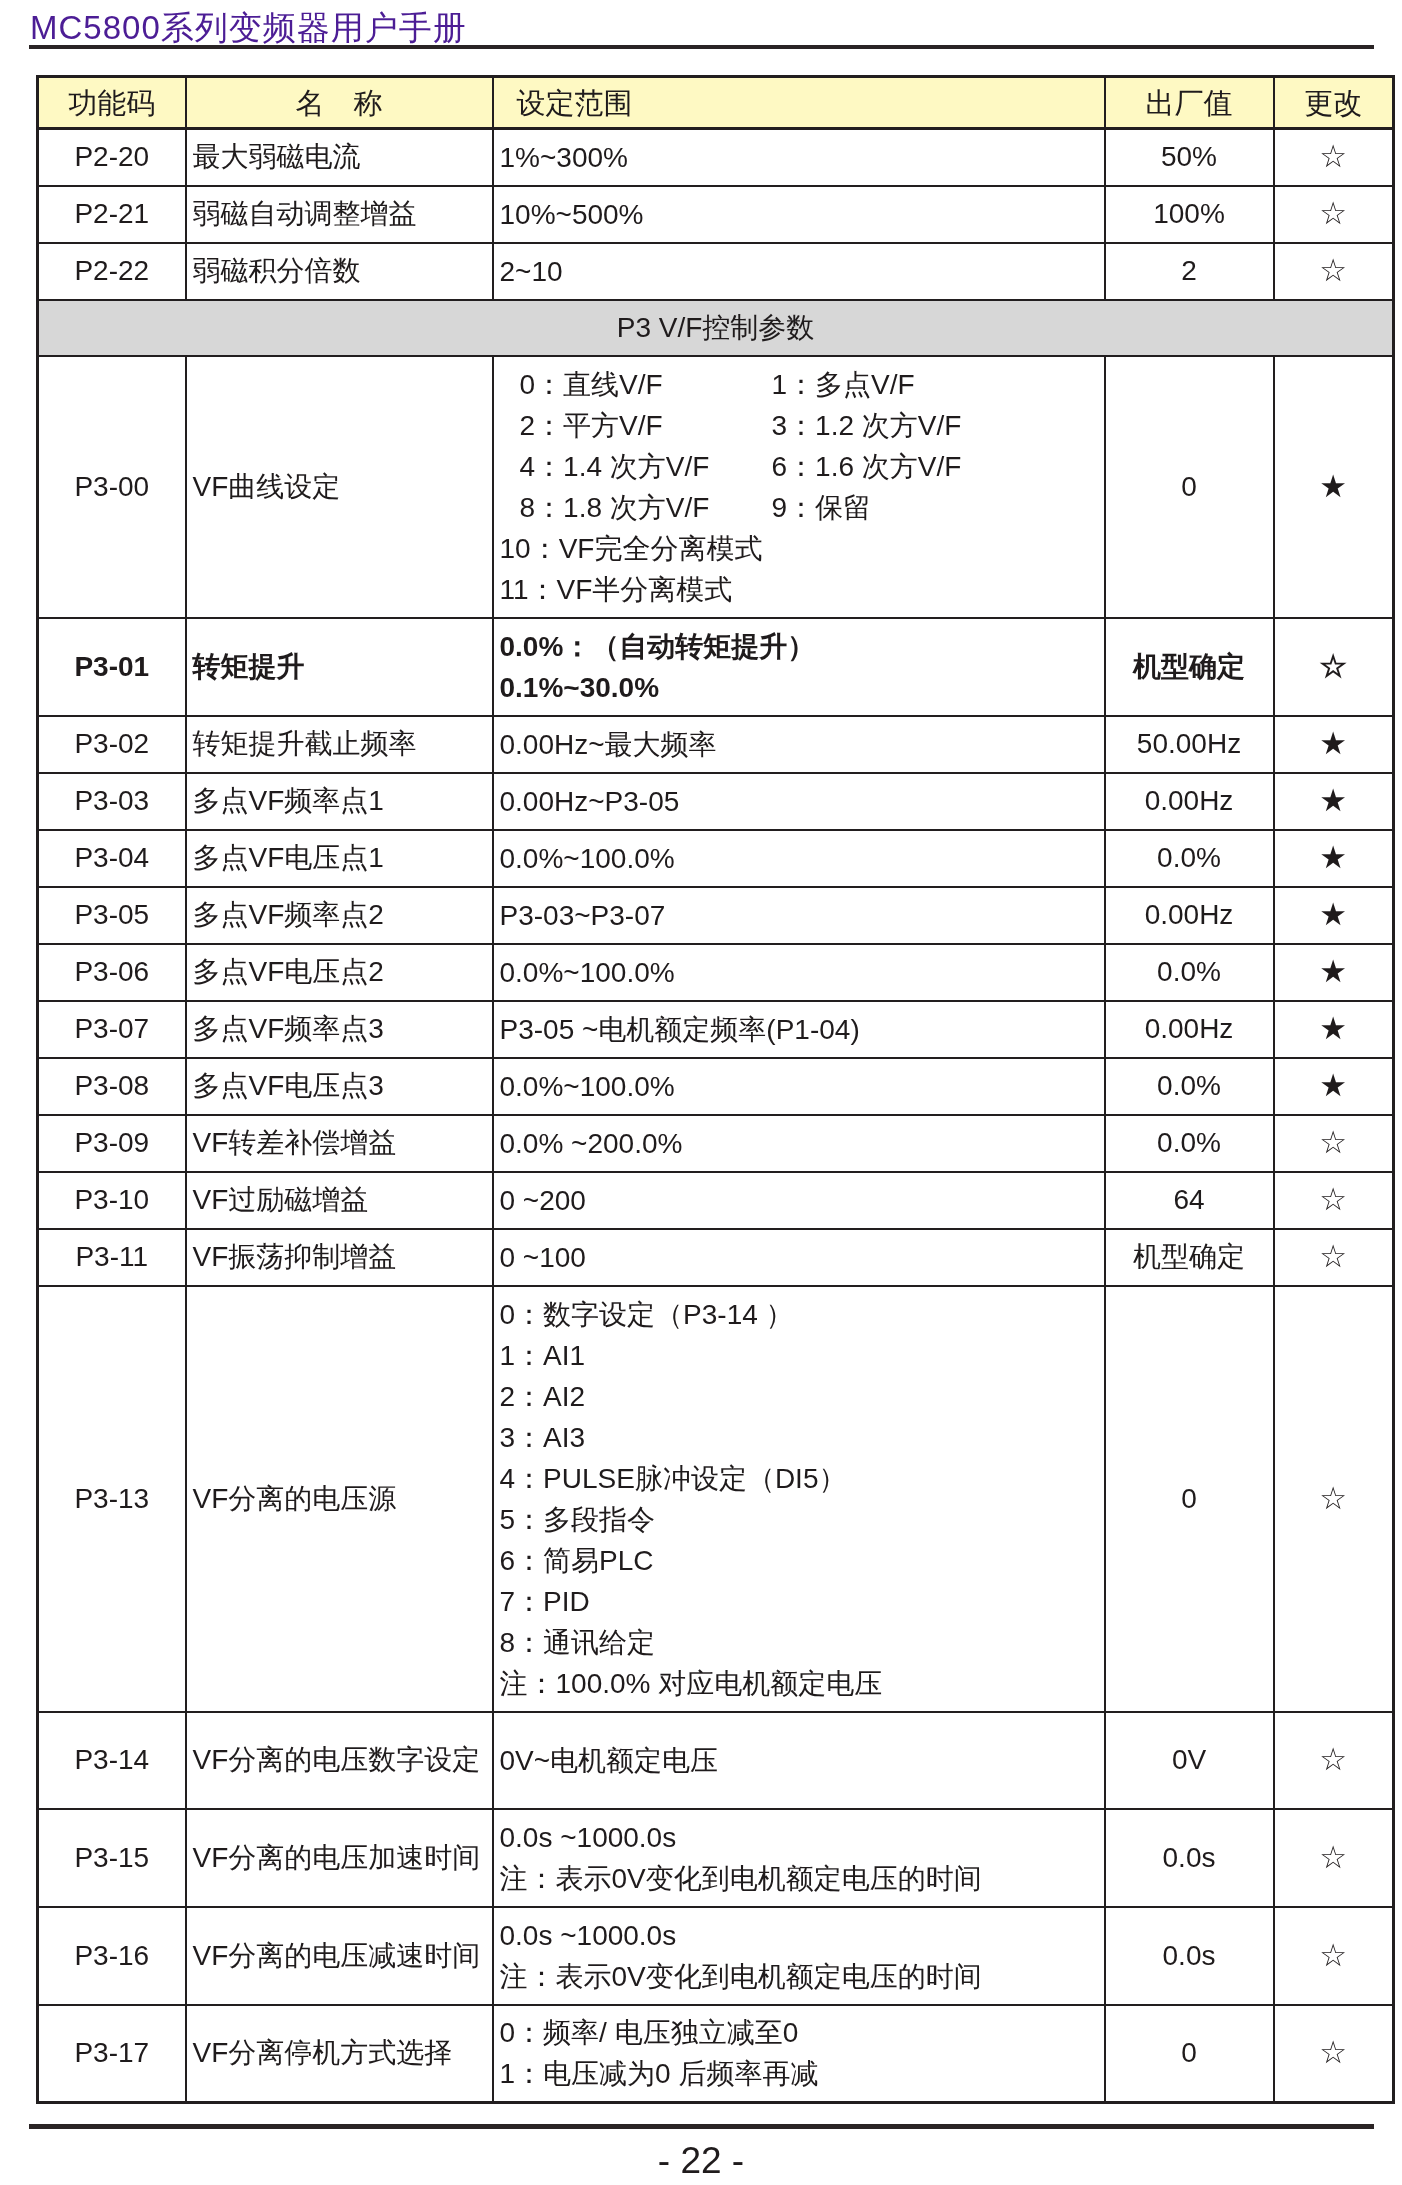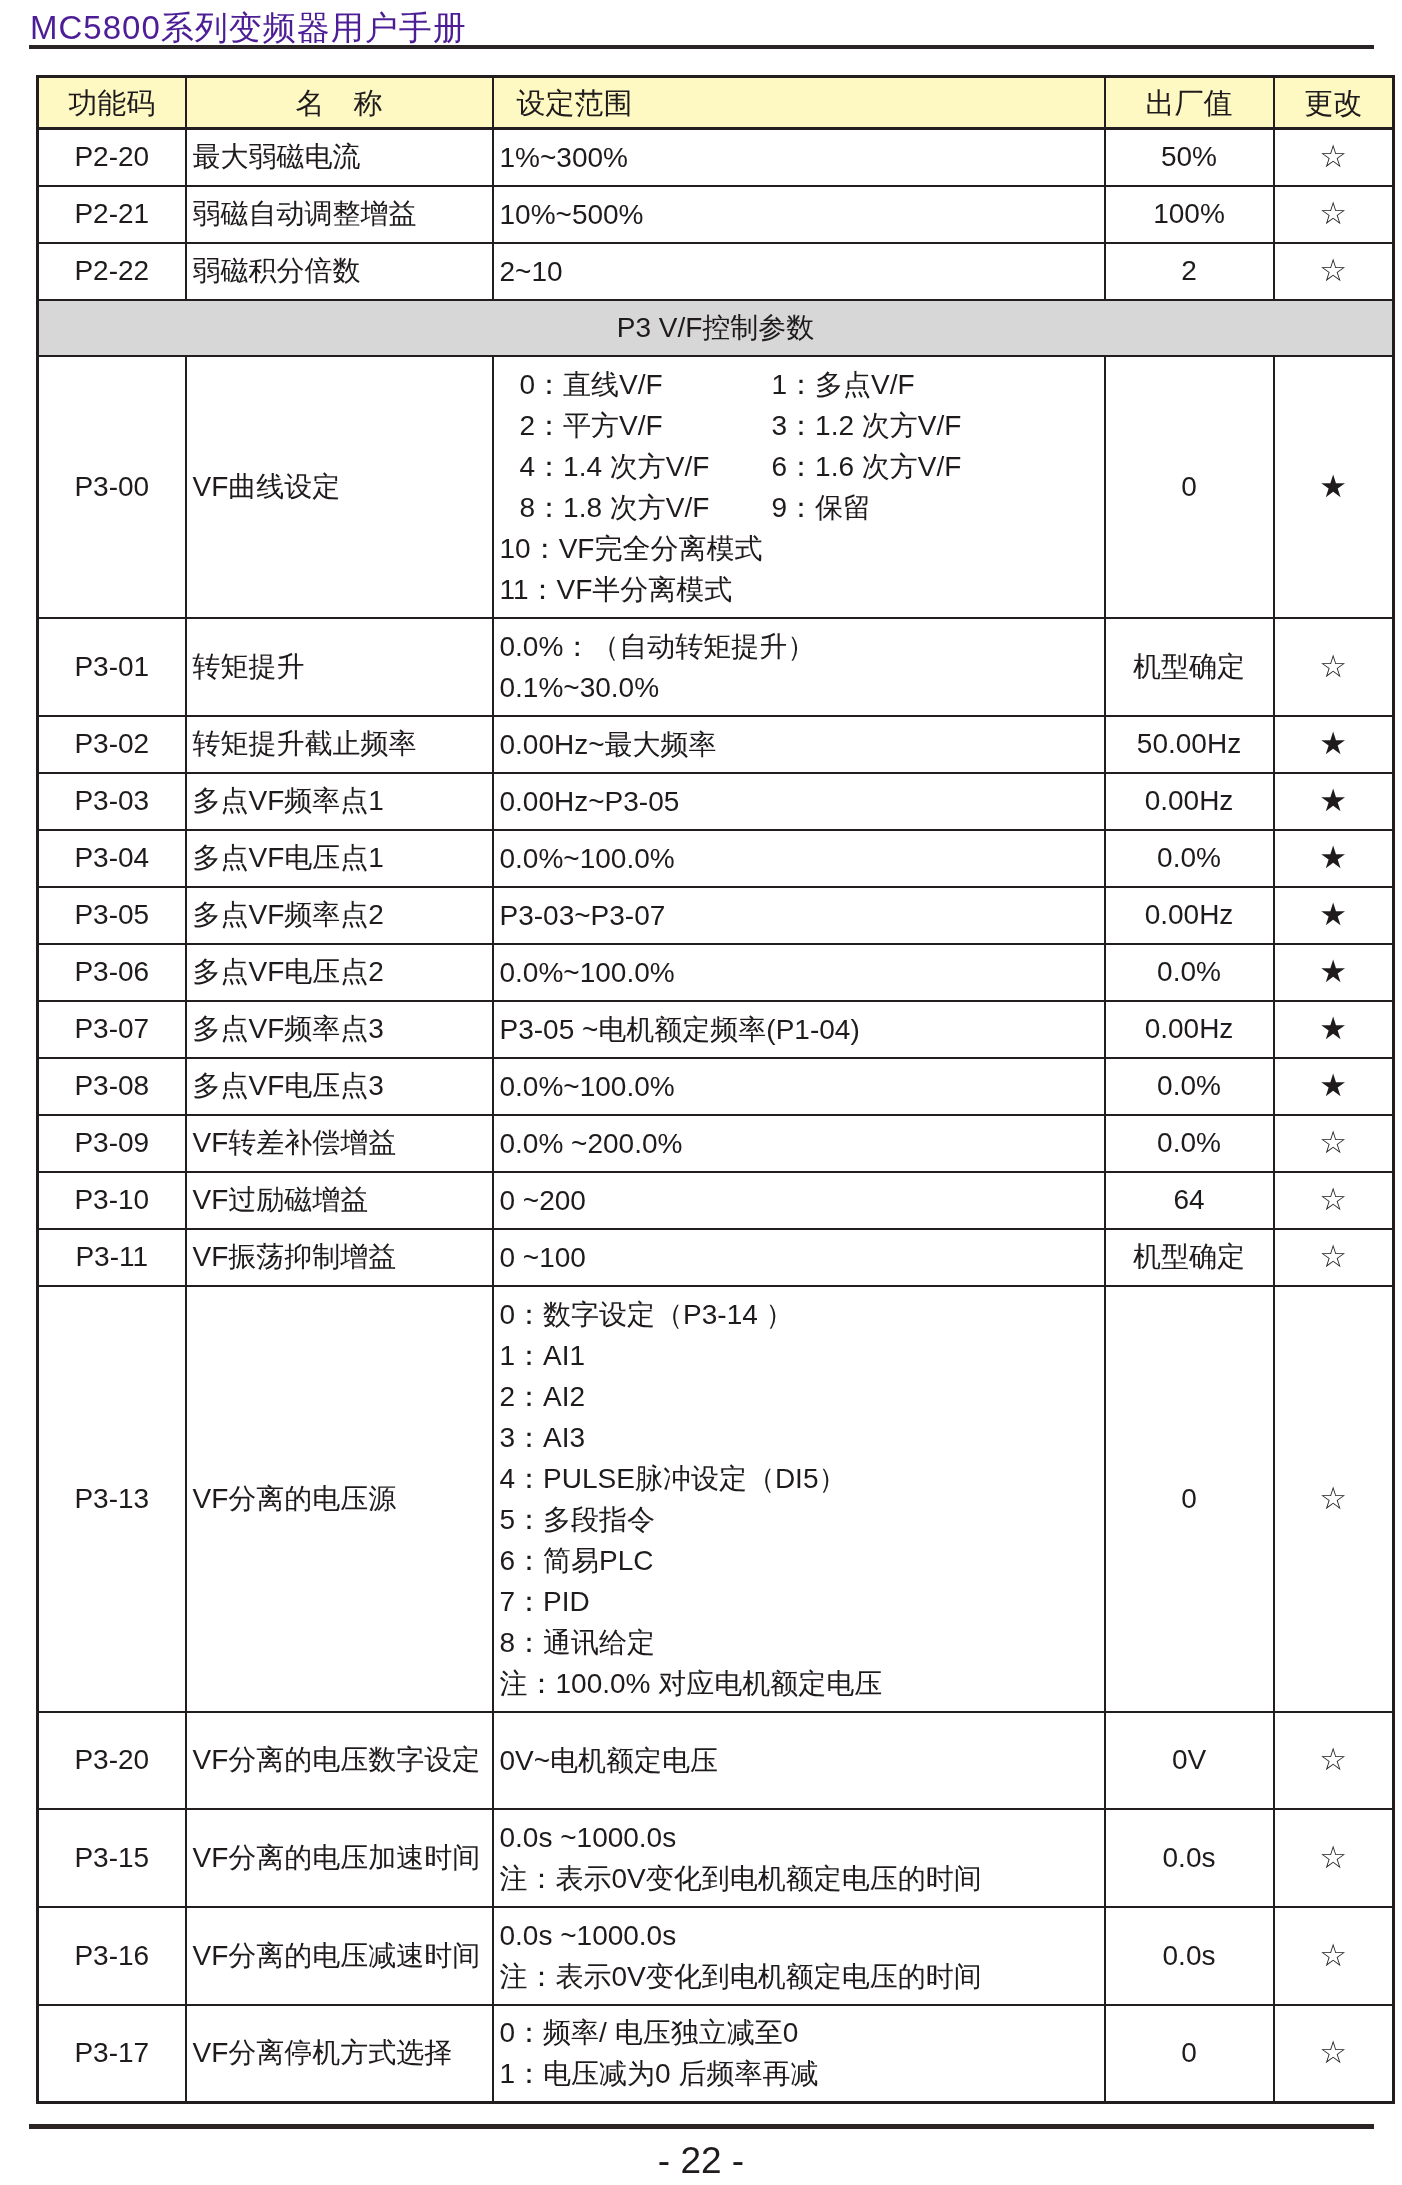--- a/index.html
+++ b/index.html
@@ -143,21 +143,21 @@
             <div class="rline"><span class="opt-l">0：直线V/F</span><span>1：多点V/F</span></div>
             <div class="rline"><span class="opt-l">2：平方V/F</span><span>3：1.2 次方V/F</span></div>
             <div class="rline"><span class="opt-l">4：1.4 次方V/F</span><span>6：1.6 次方V/F</span></div>
             <div class="rline"><span class="opt-l">8：1.8 次方V/F</span><span>9：保留</span></div>
             <div class="rline">10：VF完全分离模式</div>
             <div class="rline">11：VF半分离模式</div>
           </td>
           <td class="default-cell">0</td>
           <td class="flag-cell">★</td>
         </tr>
-        <tr style="height: 98px;">
+        <tr style="height: 98px; font-weight: bold;">
           <td class="code-cell">P3-01</td>
           <td class="name-cell">转矩提升</td>
           <td class="range-cell">
             <div class="rline">0.0%：（自动转矩提升）</div>
             <div class="rline">0.1%~30.0%</div>
           </td>
           <td class="default-cell">机型确定</td>
           <td class="flag-cell">☆</td>
         </tr>
         <tr style="height: 57px;">
@@ -262,21 +262,21 @@
             <div class="rline">5：多段指令</div>
             <div class="rline">6：简易PLC</div>
             <div class="rline">7：PID</div>
             <div class="rline">8：通讯给定</div>
             <div class="rline">注：100.0% 对应电机额定电压</div>
           </td>
           <td class="default-cell">0</td>
           <td class="flag-cell">☆</td>
         </tr>
         <tr style="height: 97px;">
-          <td class="code-cell">P3-20</td>
+          <td class="code-cell">P3-14</td>
           <td class="name-cell">VF分离的电压数字设定</td>
           <td class="range-cell">
             <div class="rline">0V~电机额定电压</div>
           </td>
           <td class="default-cell">0V</td>
           <td class="flag-cell">☆</td>
         </tr>
         <tr style="height: 98px;">
           <td class="code-cell">P3-15</td>
           <td class="name-cell">VF分离的电压加速时间</td>

